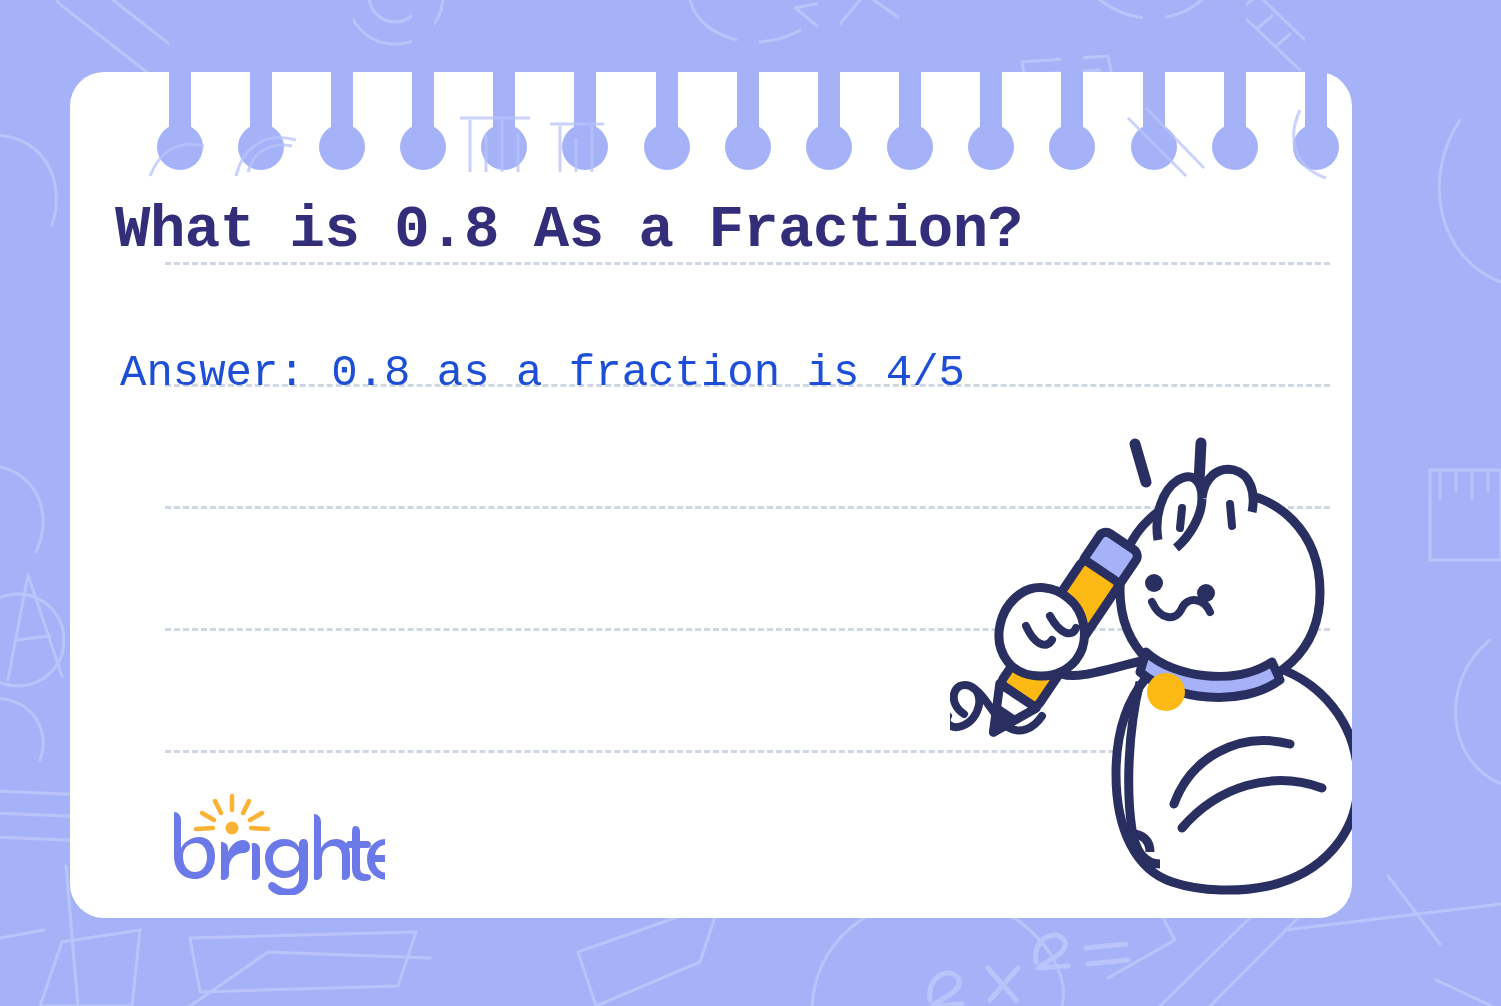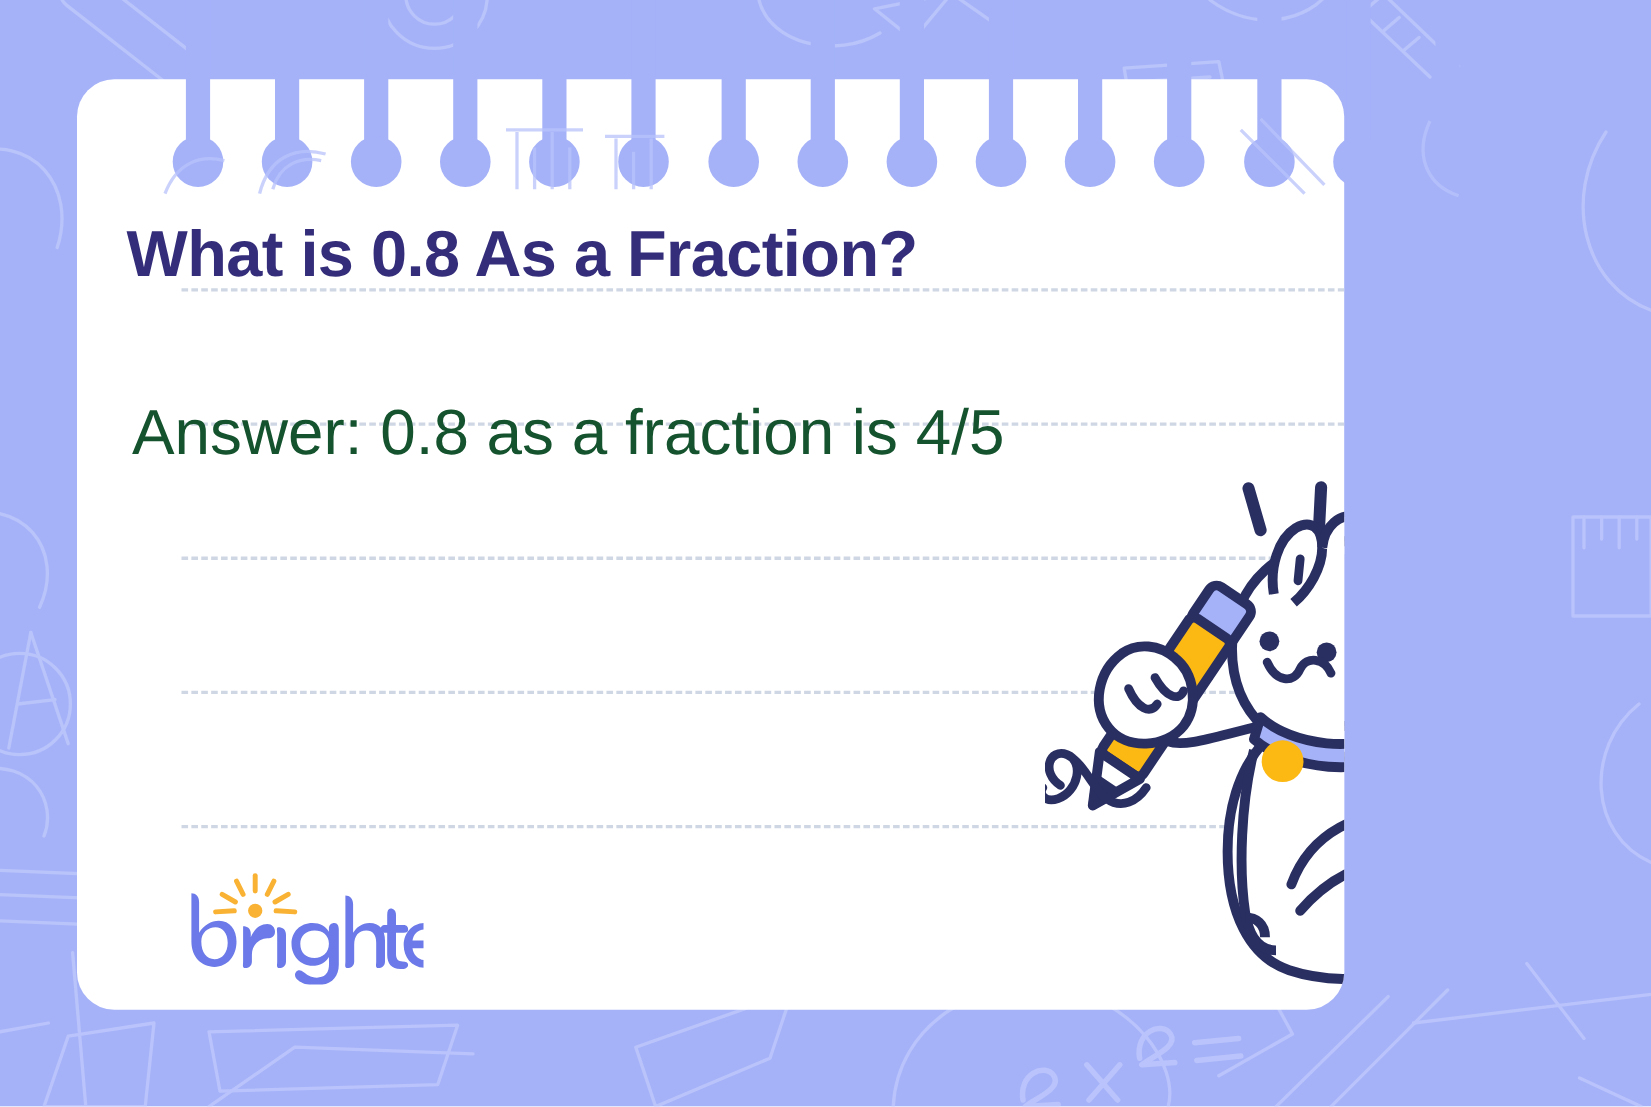--- a/index.html
+++ b/index.html
@@ -12,38 +12,39 @@
     background:#a5b2f8; overflow:hidden;
   }
   
   #bg-doodles{
     position:absolute; inset:0; width:1501px; height:1006px;
     pointer-events:none;
   }
   
   #card{
     position:absolute; left:70px; top:72px;
-    width:1152px; height:846px;
+    width:1282px; height:846px;
     background:#ffffff; border-radius:34px;
     overflow:hidden;
+    font-family:Liberation Mono, monospace;
   }
   #ruled-lines{ position:absolute; inset:0; }
   .ruled-line{
     position:absolute; left:95px; width:1165px; height:0;
     border-top:3px dashed #cfd7e4;
   }
   #card-title{
     position:absolute; left:45px; top:125px;
     font-size:59px; font-weight:bold; letter-spacing:-0.5px;
     color:#332d7a; white-space:nowrap;
   }
   #card-answer{
-    position:absolute; left:50px; top:288px;
-    font-size:58px; font-weight:400; letter-spacing:0px;
-    color:#14532d; white-space:nowrap;
+    position:absolute; left:50px; top:276px;
+    font-size:44px; font-weight:400; letter-spacing:0px;
+    color:#1d4ed8; white-space:nowrap;
   }
   
   #logo{
     position:absolute; left:95px; top:718px;
     width:220px; height:105px;
   }
   
   #mascot{
     position:absolute; left:880px; top:358px;
     width:420px; height:470px;

